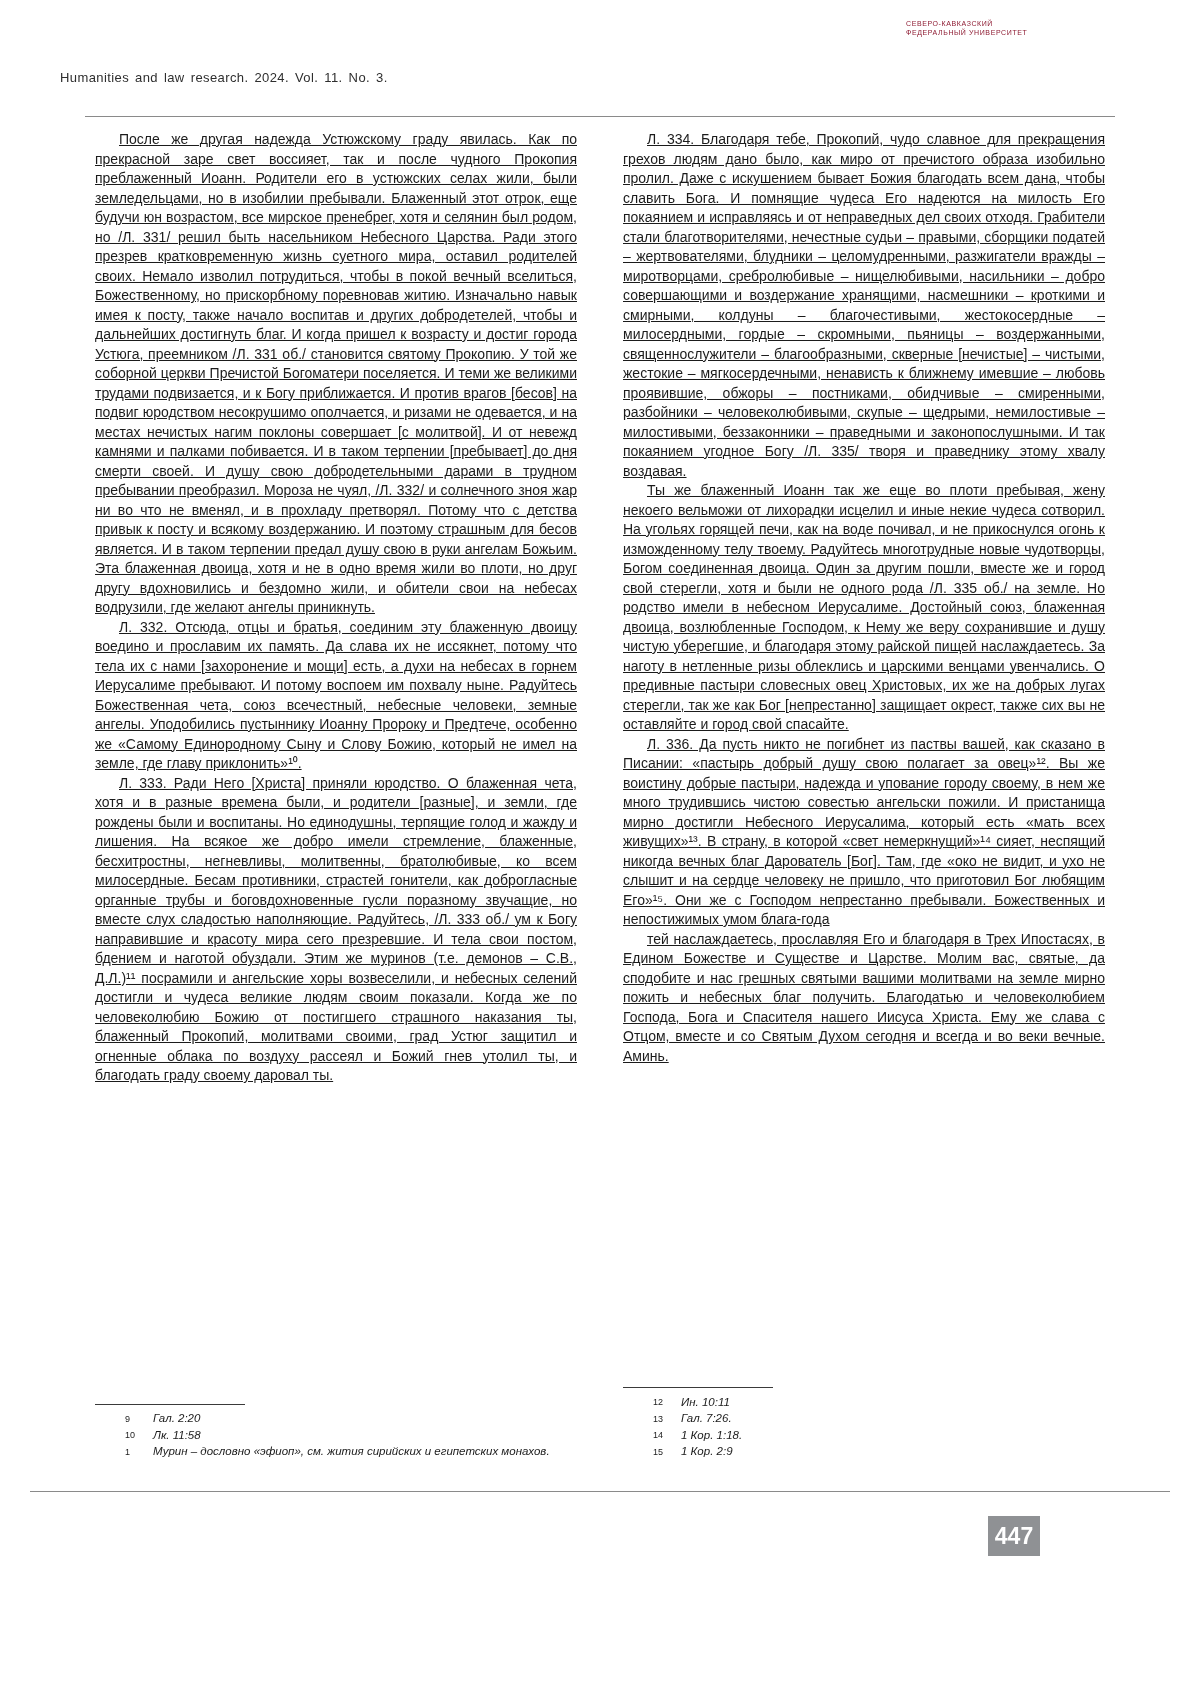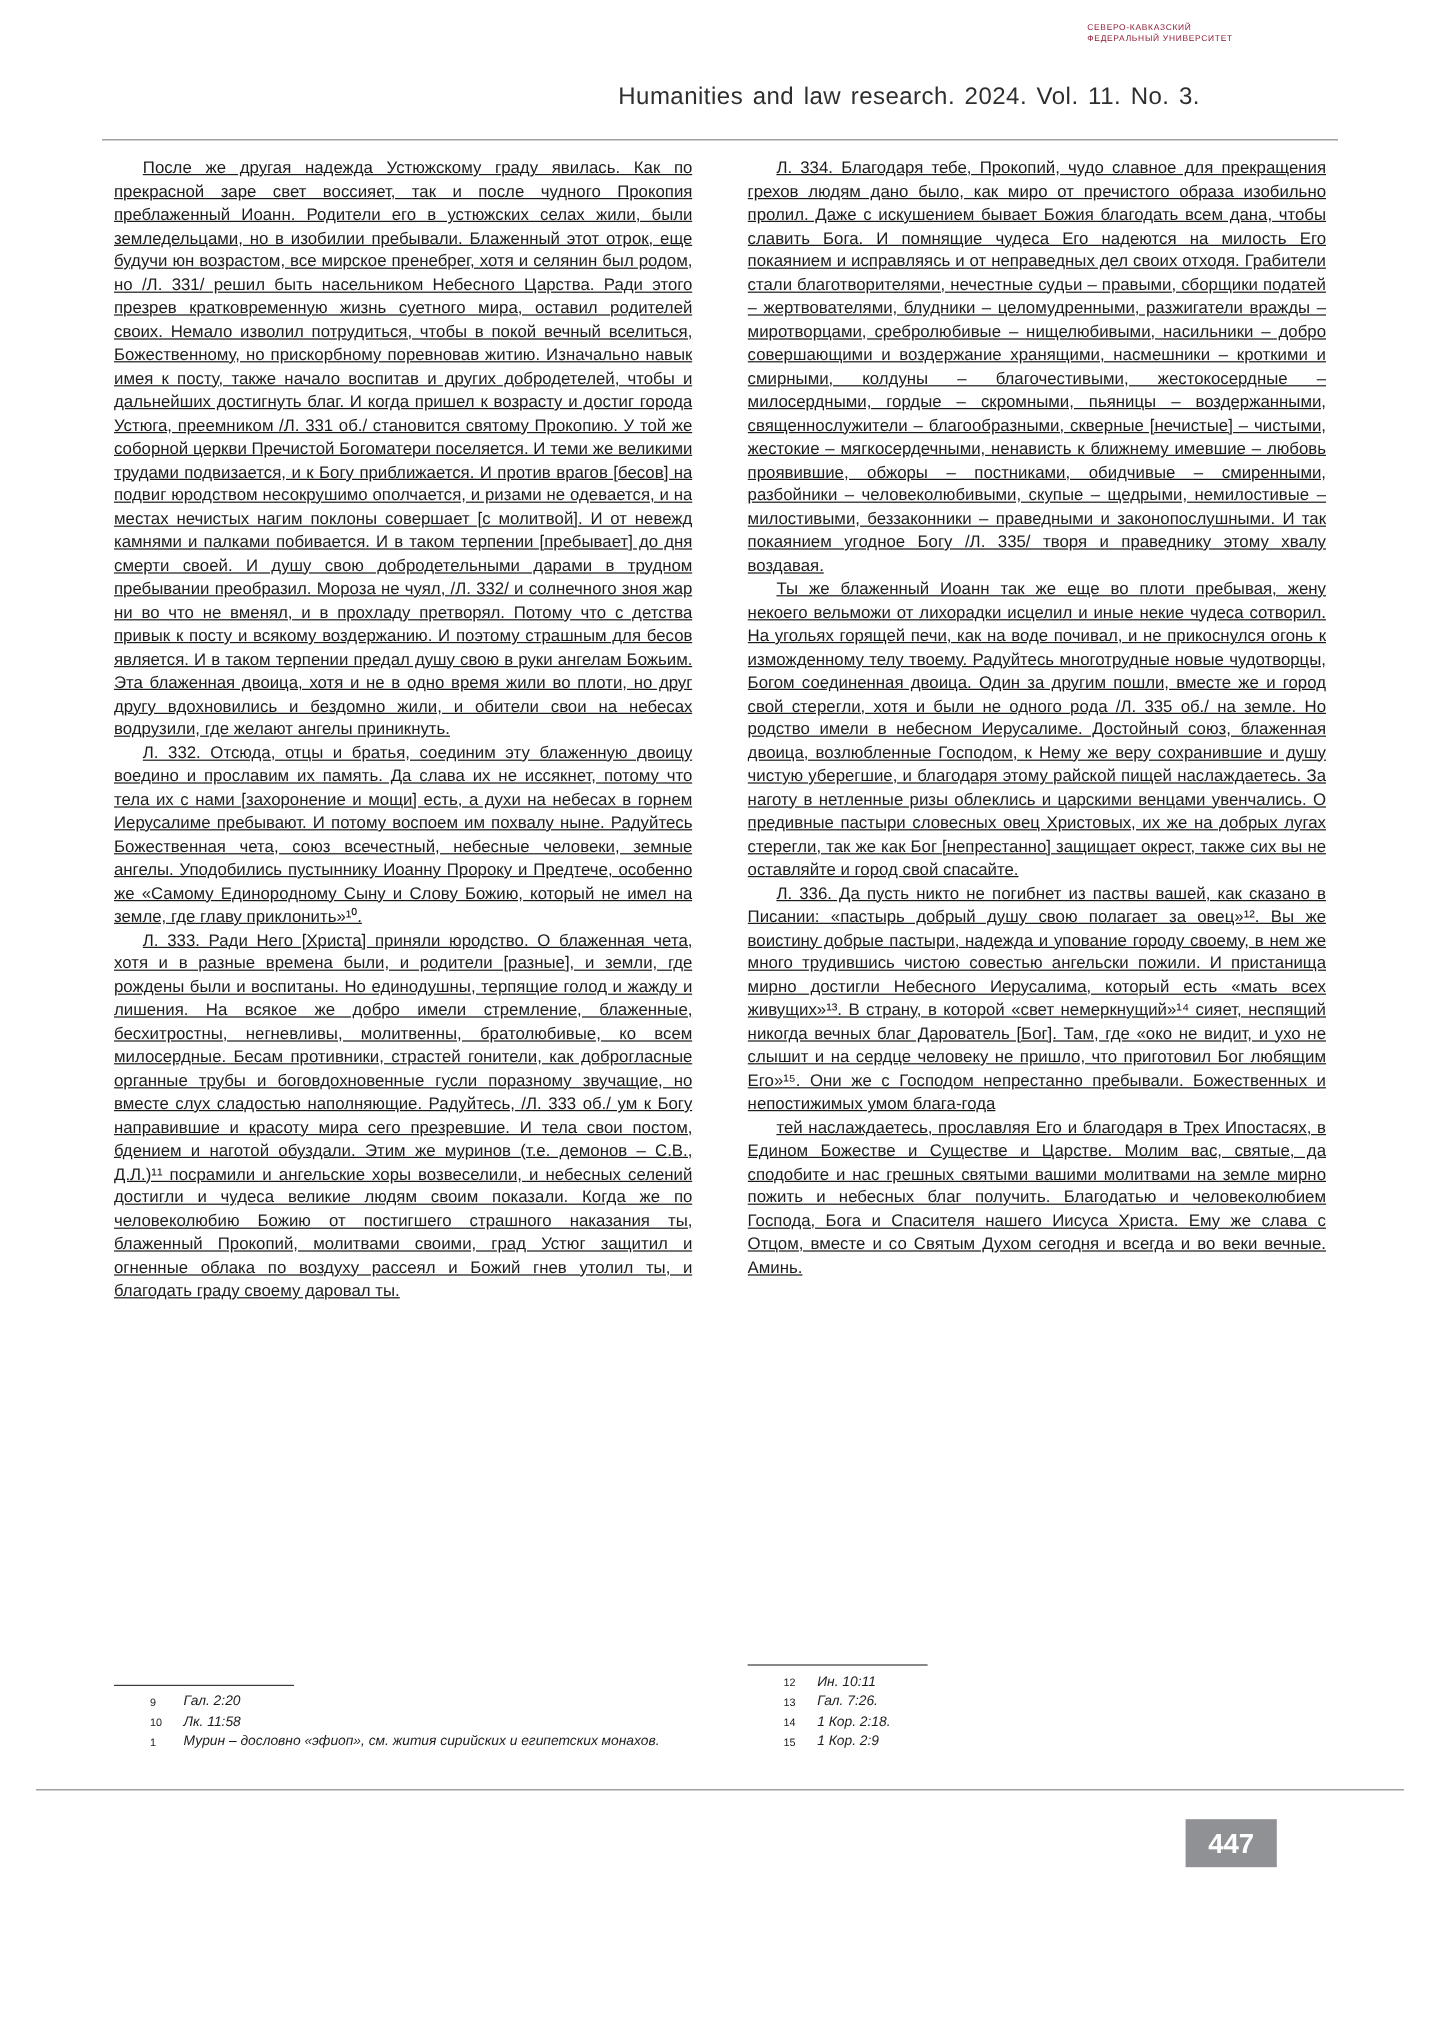--- a/index.html
+++ b/index.html
@@ -12,22 +12,22 @@
     color: #1b1b1b;
     overflow: hidden;
   }
 
   
   .header-title {
     position: absolute;
     top: 70px;
     left: 60px;
     right: 200px;
-    text-align: right;
-    font-size: 20px;
+    text-align: left;
+    font-size: 13px;
     letter-spacing: 0.4px;
     word-spacing: 2px;
     color: #2e2e2e;
   }
   .header-rule {
     position: absolute;
     top: 116px;
     left: 85px;
     right: 85px;
     border-top: 1.5px solid #8a8a8a;
@@ -109,21 +109,21 @@
     position: absolute;
     left: 30px;
     right: 30px;
     top: 1491px;
     border-top: 1.5px solid #8a8a8a;
   }
   .page-badge {
     position: absolute;
     left: 988px;
     top: 1516px;
-    width: 76px;
+    width: 52px;
     height: 40px;
     background: #8f9194;
     color: #ffffff;
     font-size: 23px;
     font-weight: bold;
     display: flex;
     align-items: center;
     justify-content: center;
   }
 </style>
@@ -180,21 +180,21 @@
         <div class="fn">
           <span class="fn-num">12</span>
           <span class="fn-text">Ин. 10:11</span>
         </div>
         <div class="fn">
           <span class="fn-num">13</span>
           <span class="fn-text">Гал. 7:26.</span>
         </div>
         <div class="fn">
           <span class="fn-num">14</span>
-          <span class="fn-text">1 Кор. 2:18.</span>
+          <span class="fn-text">1 Кор. 1:18.</span>
         </div>
         <div class="fn">
           <span class="fn-num">15</span>
           <span class="fn-text">1 Кор. 2:9</span>
         </div>
       </div>
     </div>
 
   </div>
 

